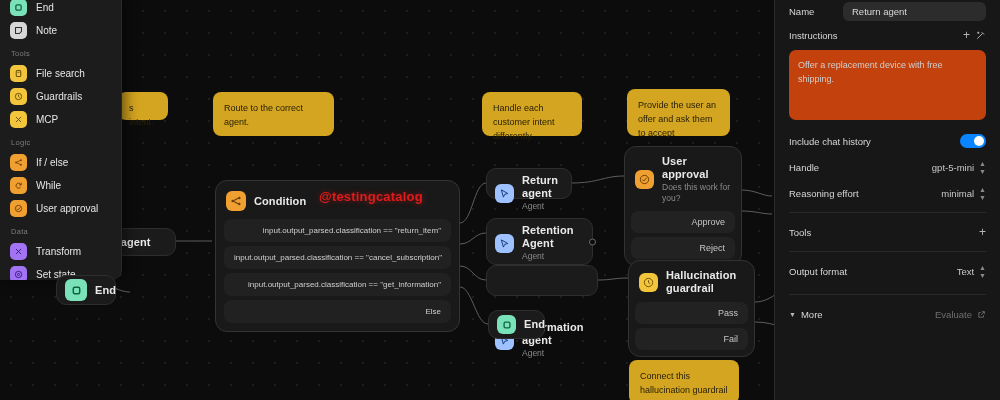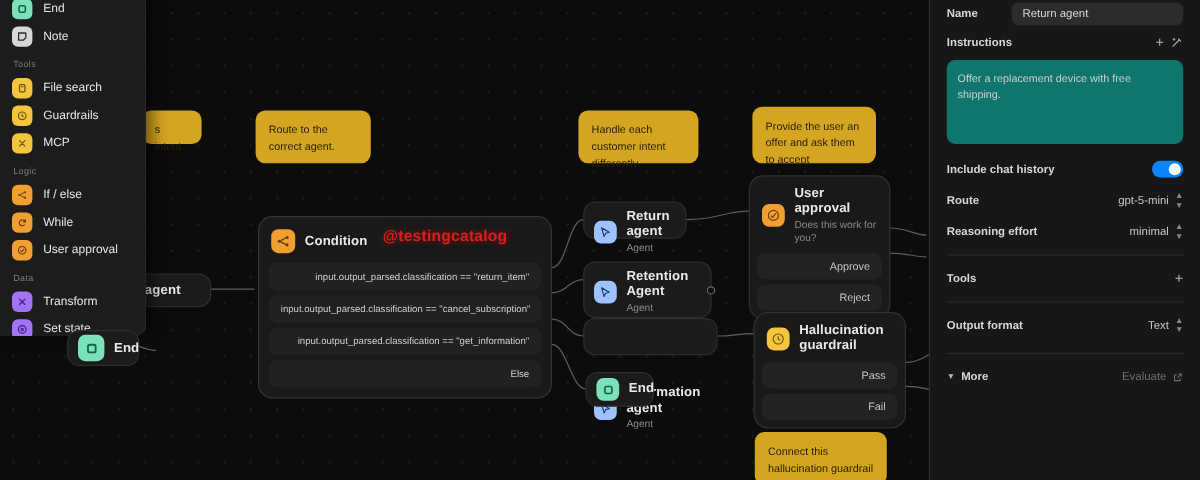--- a/index.html
+++ b/index.html
@@ -127,29 +127,29 @@
     position: absolute; right: 0; top: 0; width: 226px; height: 400px;
     background: #171717;
     border-left: 1px solid #2b2b2b;
     padding: 0 14px;
     color: #e6e6e6;
   }
   .insp-row {
     display: flex; align-items: center; justify-content: space-between;
     height: 26px;
   }
-  .insp-label { font-size: 9.5px; color: #d7d7d7; font-weight: 700; }
+  .insp-label { font-size: 9.5px; color: #d7d7d7; font-weight: 400; }
   .insp-value { font-size: 9.5px; color: #c9c9c9; display:flex; align-items:center; gap:5px; }
   .name-field {
     background: #2c2c2c; border-radius: 6px;
     font-size: 9.5px; color: #d9d9d9;
     padding: 4px 9px; width: 143px;
   }
   #instructions-box {
-    background: #0f766e; border-radius: 7px;
+    background: #c2410c; border-radius: 7px;
     min-height: 70px; padding: 8px 9px;
     font-size: 9px; color: #cfcfcf; line-height: 14px;
     margin-top: 2px;
   }
   .toggle {
     width: 26px; height: 14px; border-radius: 8px; background: #0a84ff;
     position: relative; flex: 0 0 auto;
   }
   .toggle::after {
     content:""; position:absolute; right: 2px; top: 2px;
@@ -190,21 +190,21 @@
         <path d="M755,322 C778,322 790,333 808,333"></path>
 
         <path d="M96,284 C112,284 118,292 130,292"></path>
       </g>
     </svg>
 
     <div class="sticky" style="left:118px; top:92px; width:50px; height:28px;">
       <span>s intent.</span>
     </div>
 
-    <div class="sticky" style="left:213px; top:92px; width:96px; height:44px;">
+    <div class="sticky" style="left:213px; top:92px; width:121px; height:44px;">
       <span>Route to the correct agent.</span>
     </div>
 
     <div class="sticky" style="left:482px; top:92px; width:100px; height:44px;">
       <span>Handle each customer intent differently.</span>
     </div>
 
     <div class="sticky" style="left:627px; top:89px; width:103px; height:47px;">
       <span>Provide the user an offer and ask them to accept</span>
     </div>
@@ -495,21 +495,21 @@
     </div>
 
     <div id="instructions-box">Offer a replacement device with free shipping.</div>
 
     <div class="insp-row" style="margin-top:8px;">
       <div class="insp-label">Include chat history</div>
       <div class="toggle"></div>
     </div>
 
     <div class="insp-row">
-      <div class="insp-label">Route</div>
+      <div class="insp-label">Handle</div>
       <div class="insp-value">
         <span>gpt-5-mini</span>
         <span class="stepper">
           <span class="chev">▲</span>
             <span class="chev">▼</span>
         </span>
       </div>
     </div>
 
     <div class="insp-row">

